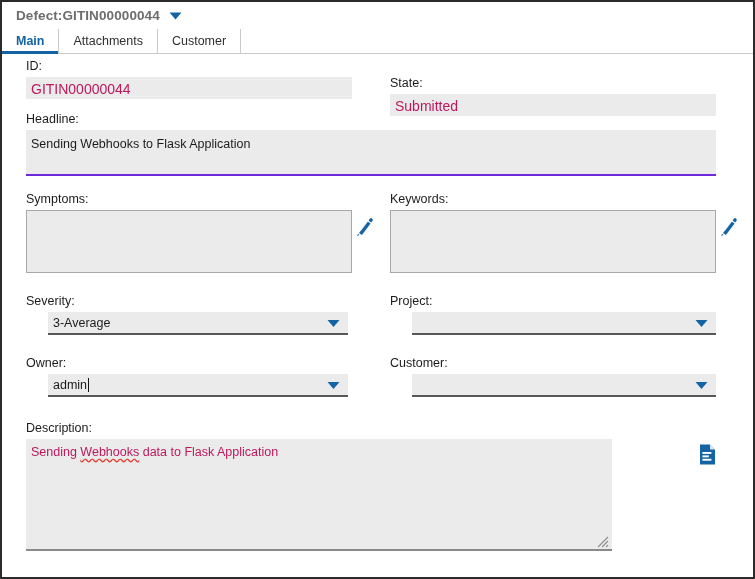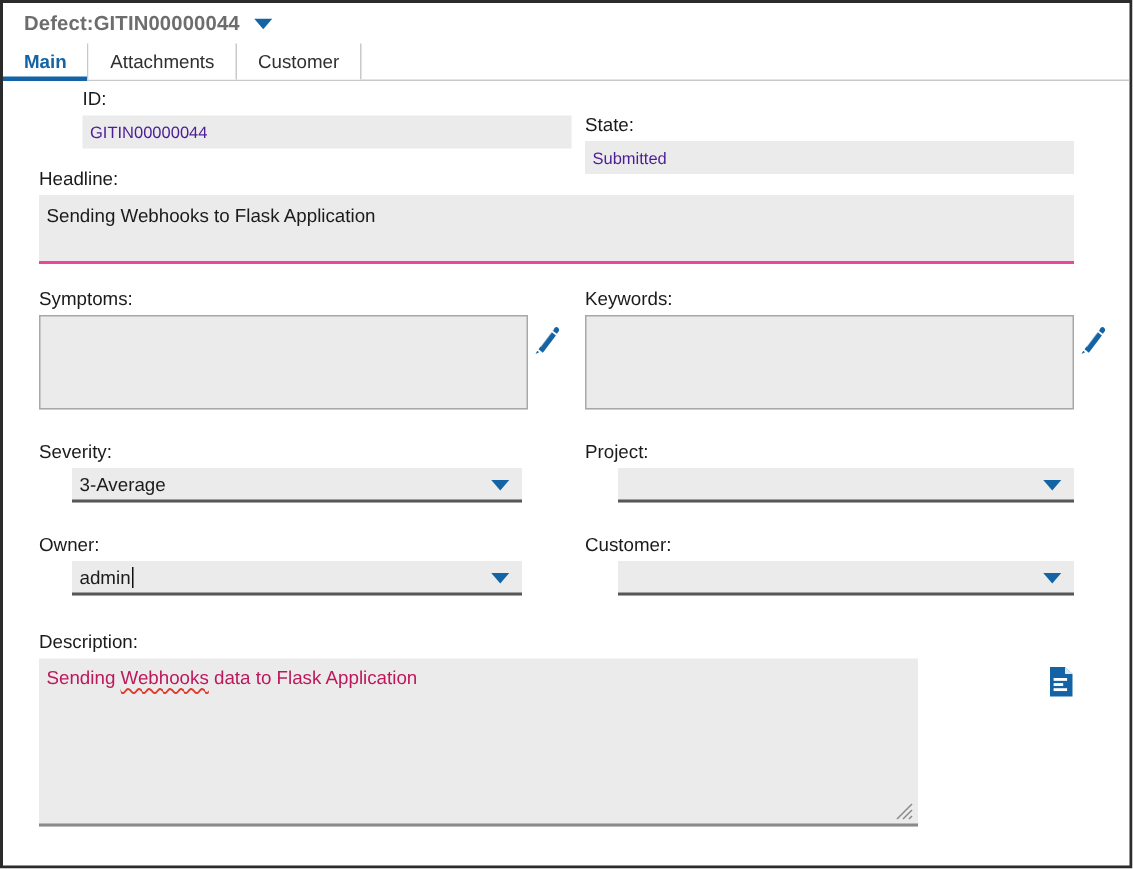--- a/index.html
+++ b/index.html
@@ -104,38 +104,38 @@
   }
 
   .fld {
     position: absolute;
     box-sizing: border-box;
   }
 
   
   .readonly-box {
     background: #ebebeb;
-    color: #4c1d95;
-    font-size: 11px;
+    color: #be185d;
+    font-size: 14px;
     padding: 4px 5px 4px 5px;
     box-sizing: border-box;
     line-height: 16px;
     overflow: hidden;
   }
   .readonly-box.single { height: 22px; }
 
   .headline-box {
     background: #ebebeb;
     color: #1b1b1b;
     font-size: 12.5px;
     padding: 6px 5px;
     box-sizing: border-box;
     line-height: 16px;
     height: 46px;
-    border-bottom: 2px solid #ec4899;
+    border-bottom: 2px solid #6d28d9;
     overflow: hidden;
   }
 
   
   .box-area {
     background: #ebebeb;
     border: 1px solid #a8a8a8;
     box-sizing: border-box;
     height: 63px;
   }
@@ -240,21 +240,21 @@
     <div class="tab">
       <span>Attachments</span>
     </div>
     <div class="tab">
       <span>Customer</span>
     </div>
   </div>
 
   <div class="form-body">
 
-    <div class="fld" style="left:24px; top:5px; width:326px;margin-left:29px;">
+    <div class="fld" style="left:24px; top:5px; width:326px;">
       <div class="field-label">ID:</div>
       <div class="readonly-box single">GITIN00000044</div>
     </div>
 
     <div class="fld" style="left:388px; top:22px; width:326px;">
       <div class="field-label">State:</div>
       <div class="readonly-box single">Submitted</div>
     </div>
 
     <div class="fld" style="left:24px; top:58px; width:690px;">

